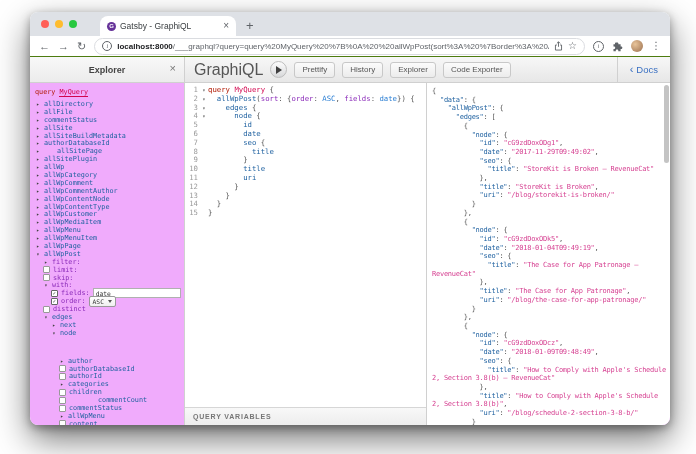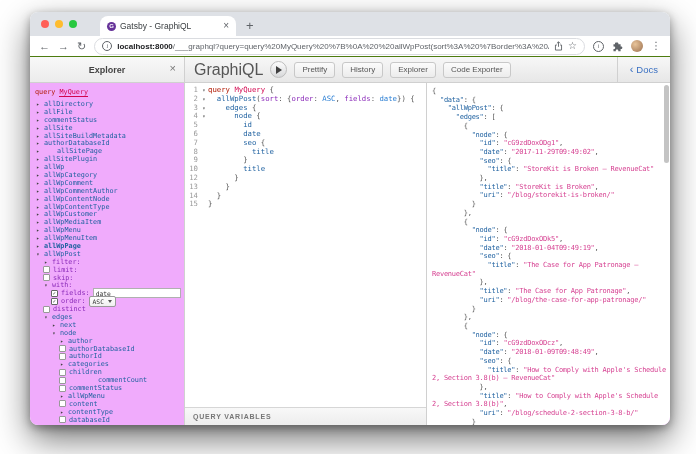--- a/index.html
+++ b/index.html
@@ -215,21 +215,21 @@
               <span class="t-field">allWpMediaItem</span>
             </div>
             <div class="trow" style="padding-left: 0px;">
               <span class="arrow">▸</span>
               <span class="t-field">allWpMenu</span>
             </div>
             <div class="trow" style="padding-left: 0px;">
               <span class="arrow">▸</span>
               <span class="t-field">allWpMenuItem</span>
             </div>
-            <div class="trow" style="padding-left: 0px; font-weight: bold;">
+            <div class="trow" style="padding-left: 0px;">
               <span class="arrow">▸</span>
               <span class="t-field">allWpPage</span>
             </div>
             <div class="trow" style="padding-left: 0px;">
               <span class="arrow">▾</span>
               <span class="t-field">allWpPost</span>
             </div>
             <div class="trow" style="padding-left: 8px;">
               <span class="arrow">▸</span>
               <span class="t-arg">filter:</span>
@@ -268,21 +268,21 @@
               <span class="t-field">edges</span>
             </div>
             <div class="trow" style="padding-left: 16px;">
               <span class="arrow">▸</span>
               <span class="t-field">next</span>
             </div>
             <div class="trow" style="padding-left: 16px;">
               <span class="arrow">▾</span>
               <span class="t-field">node</span>
             </div>
-            <div class="trow" style="padding-left: 24px;">
+            <div class="trow" style="padding-left: 24px; margin-top: 20px;">
               <span class="arrow">▸</span>
               <span class="t-field">author</span>
             </div>
             <div class="trow" style="padding-left: 24px;">
               <span class="cbox"></span>
               <span class="t-field">authorDatabaseId</span>
             </div>
             <div class="trow" style="padding-left: 24px;">
               <span class="cbox"></span>
               <span class="t-field">authorId</span>
@@ -383,20 +383,25 @@
               </div>
               <div class="cline">
                 <span class="ln">9</span>
                 <span class="foldc"></span>
                 <span class="ctext"><span class="cx">        }</span></span>
               </div>
               <div class="cline">
                 <span class="ln">10</span>
                 <span class="foldc"></span>
                 <span class="ctext"><span class="cx">        </span><span class="cp">title</span></span>
+              </div>
+              <div class="cline">
+                <span class="ln">11</span>
+                <span class="foldc"></span>
+                <span class="ctext"><span class="cx">        </span><span class="cp">uri</span></span>
               </div>
               <div class="cline">
                 <span class="ln">12</span>
                 <span class="foldc"></span>
                 <span class="ctext"><span class="cx">      }</span></span>
               </div>
               <div class="cline">
                 <span class="ln">13</span>
                 <span class="foldc"></span>
                 <span class="ctext"><span class="cx">    }</span></span>

